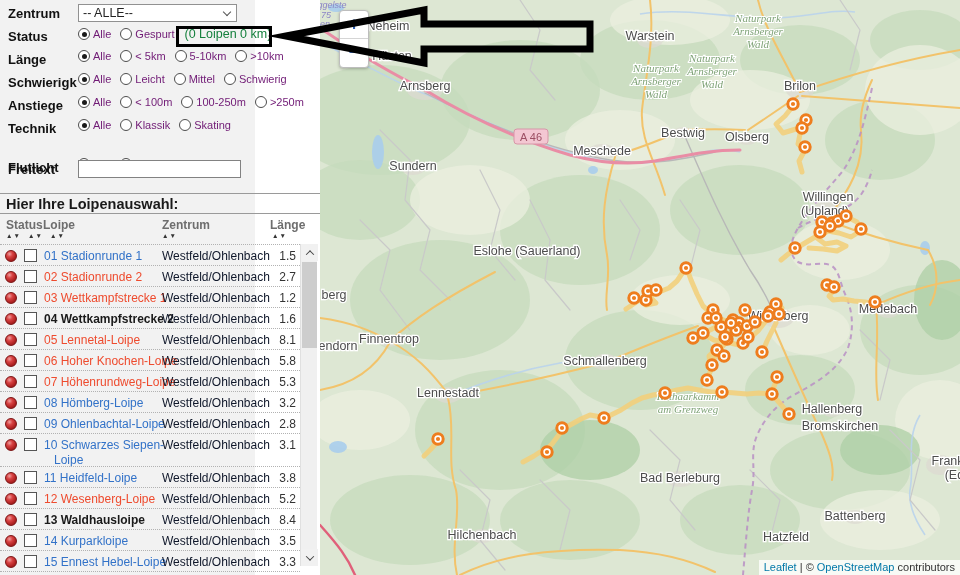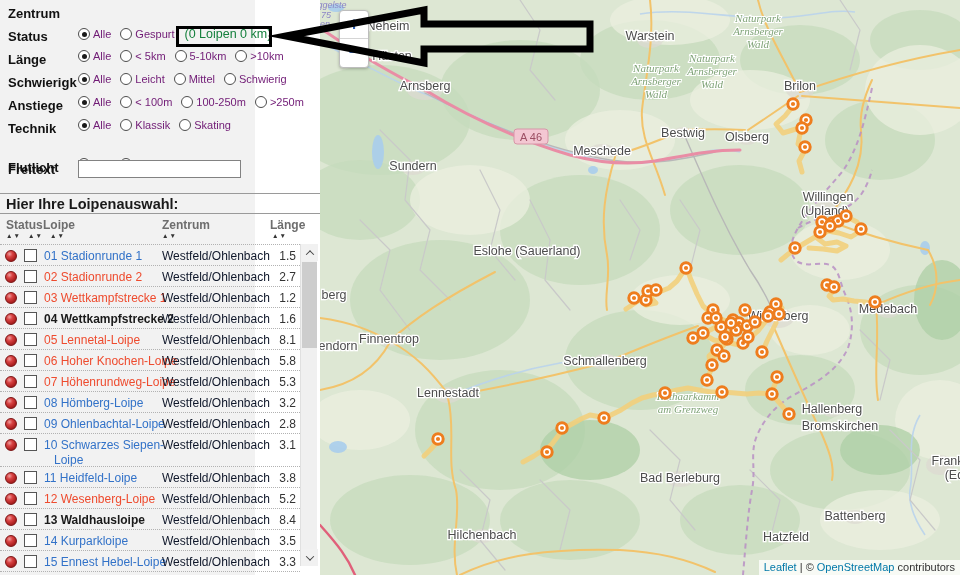--- a/index.html
+++ b/index.html
@@ -73,20 +73,23 @@
 </style>
 </head>
 <body>
 
 <div class="app">
 
   <div class="panel">
     <div id="filters">
         <div class="frow" style="top: 4px;">
           <span class="flabel">Zentrum</span>
+          <span class="fctl">
+            <span class="selectbox"><span>-- ALLE--</span><span class="chev"></span></span>
+          </span>
         </div>
         <div class="frow" style="top: 27px;">
           <span class="flabel">Status</span>
           <span class="fctl">
             <span class="opt">
               <span class="radio sel"></span>
               <span class="optlabel">Alle</span>
             </span>
             <span class="opt">
               <span class="radio"></span>

